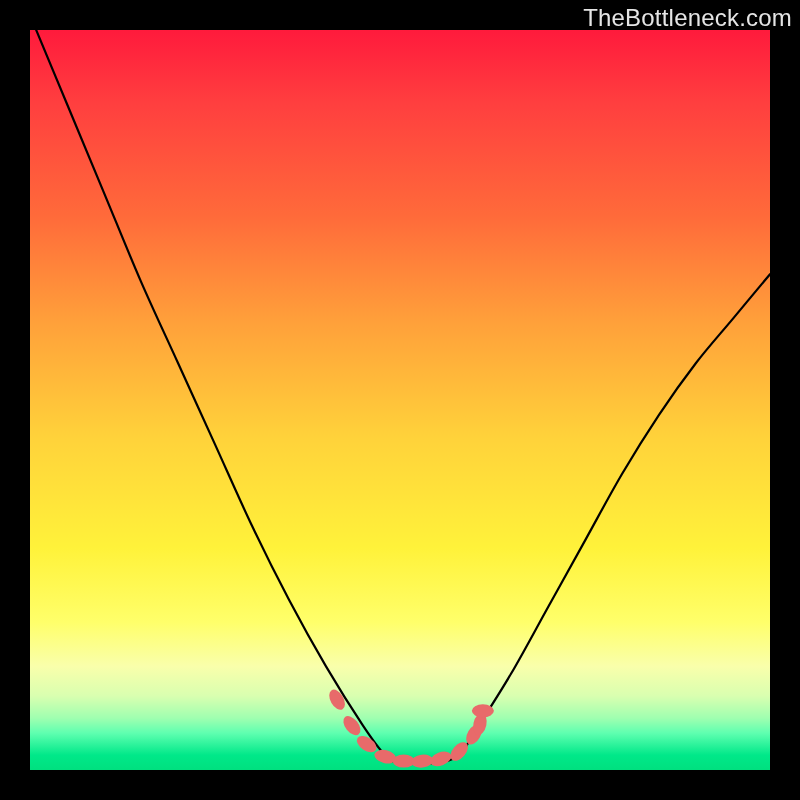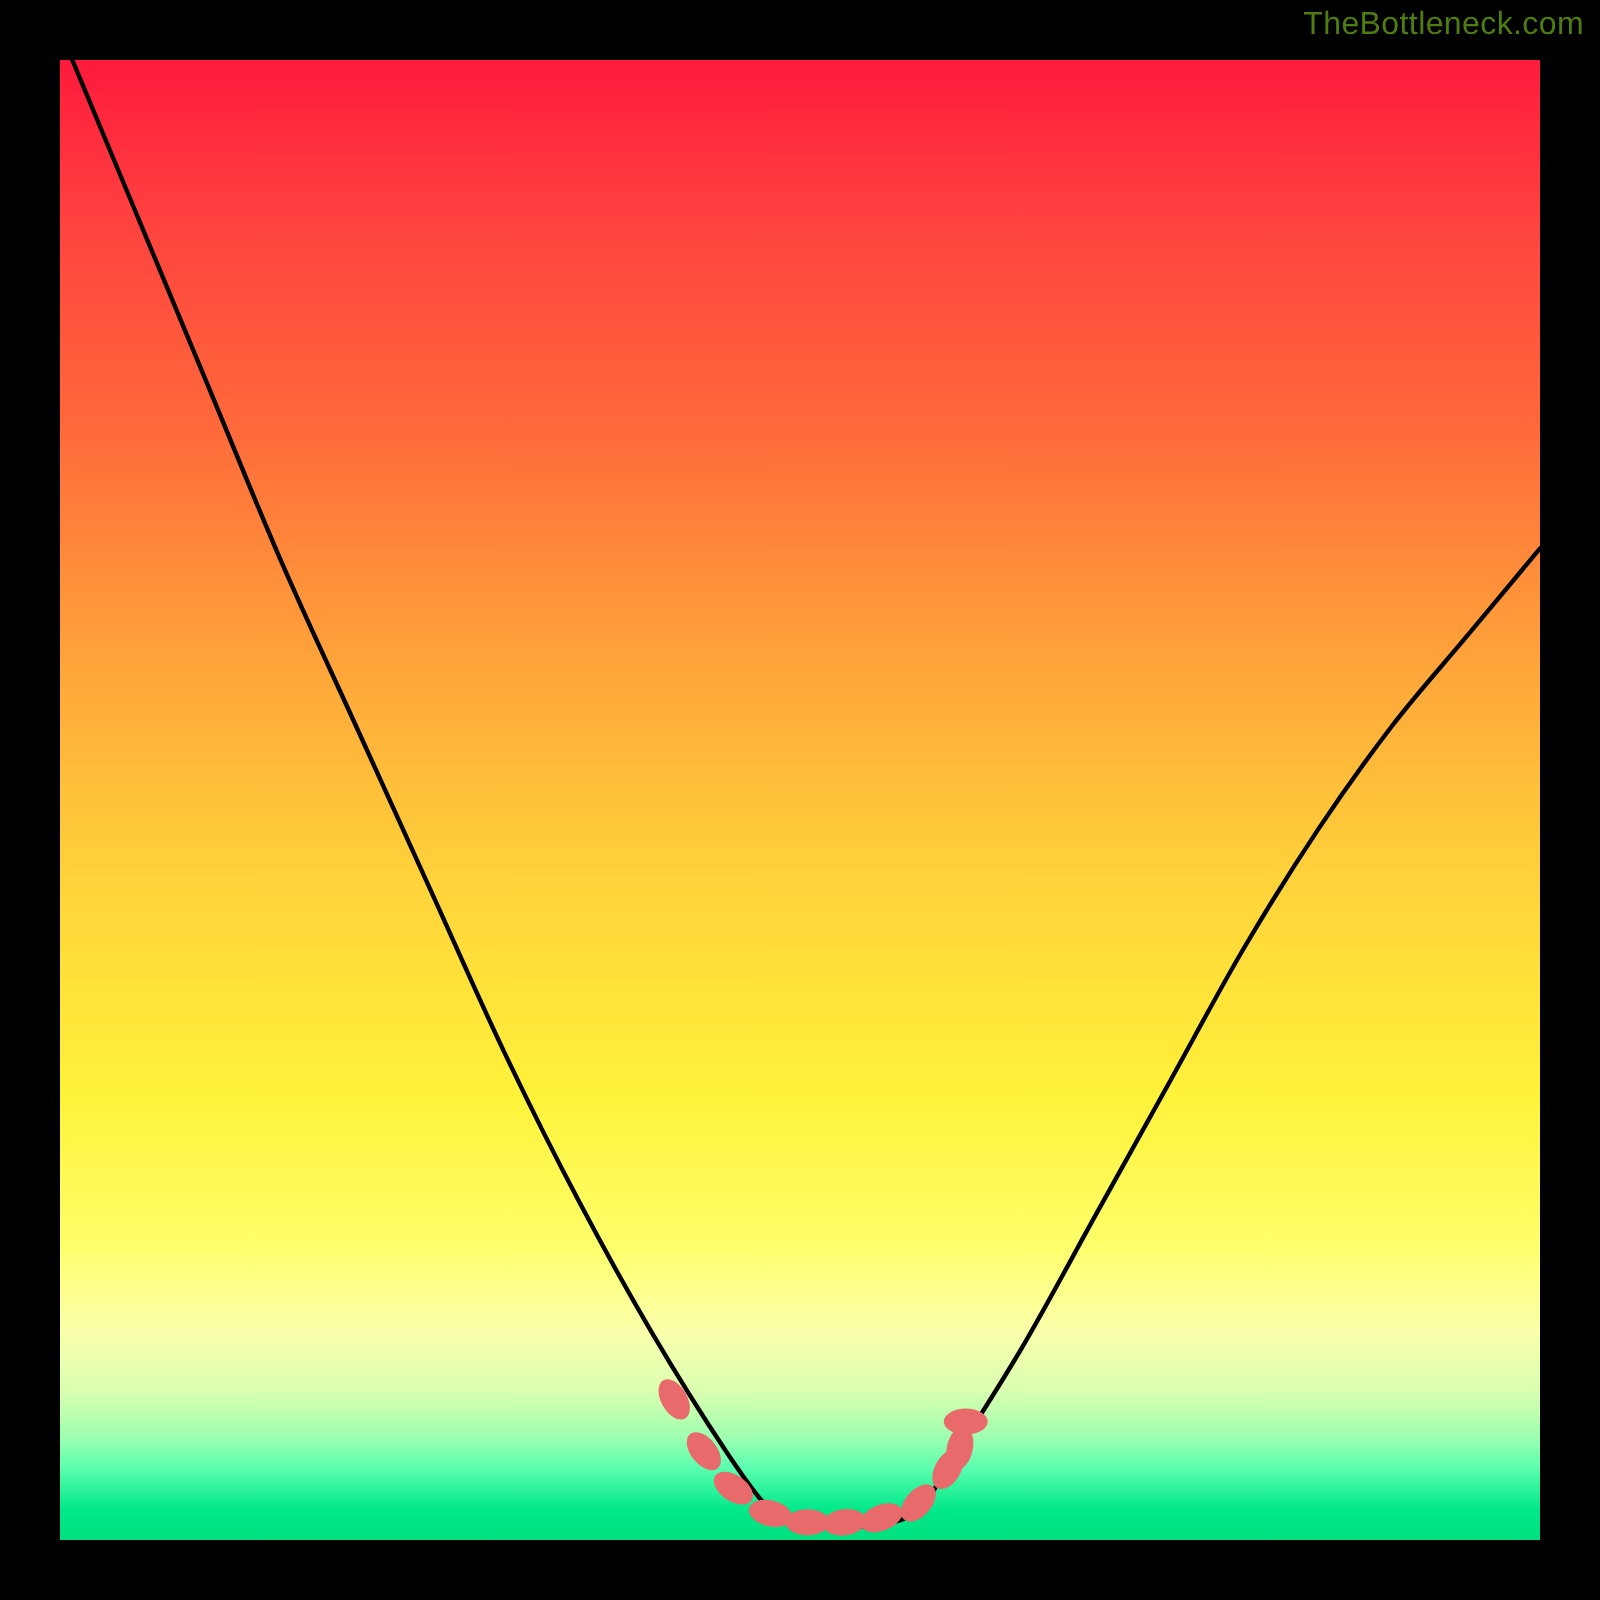--- a/index.html
+++ b/index.html
@@ -39,22 +39,22 @@
       #9fffb0 93%,
       #5fffb0 95%,
       #00e889 98%,
       #00e07f 100%
     );
   }
   .watermark {
     position: absolute;
     top: 4px;
     right: 8px;
-    color: #4d7c0f;
-    font-size: 16px;
+    color: #e5e5e5;
+    font-size: 24px;
     font-weight: 500;
     letter-spacing: 0.2px;
     user-select: none;
     margin-left: 21px;
   }
   svg.curve {
     position: absolute;
     left: 0;
     top: 0;
     width: 740px;

